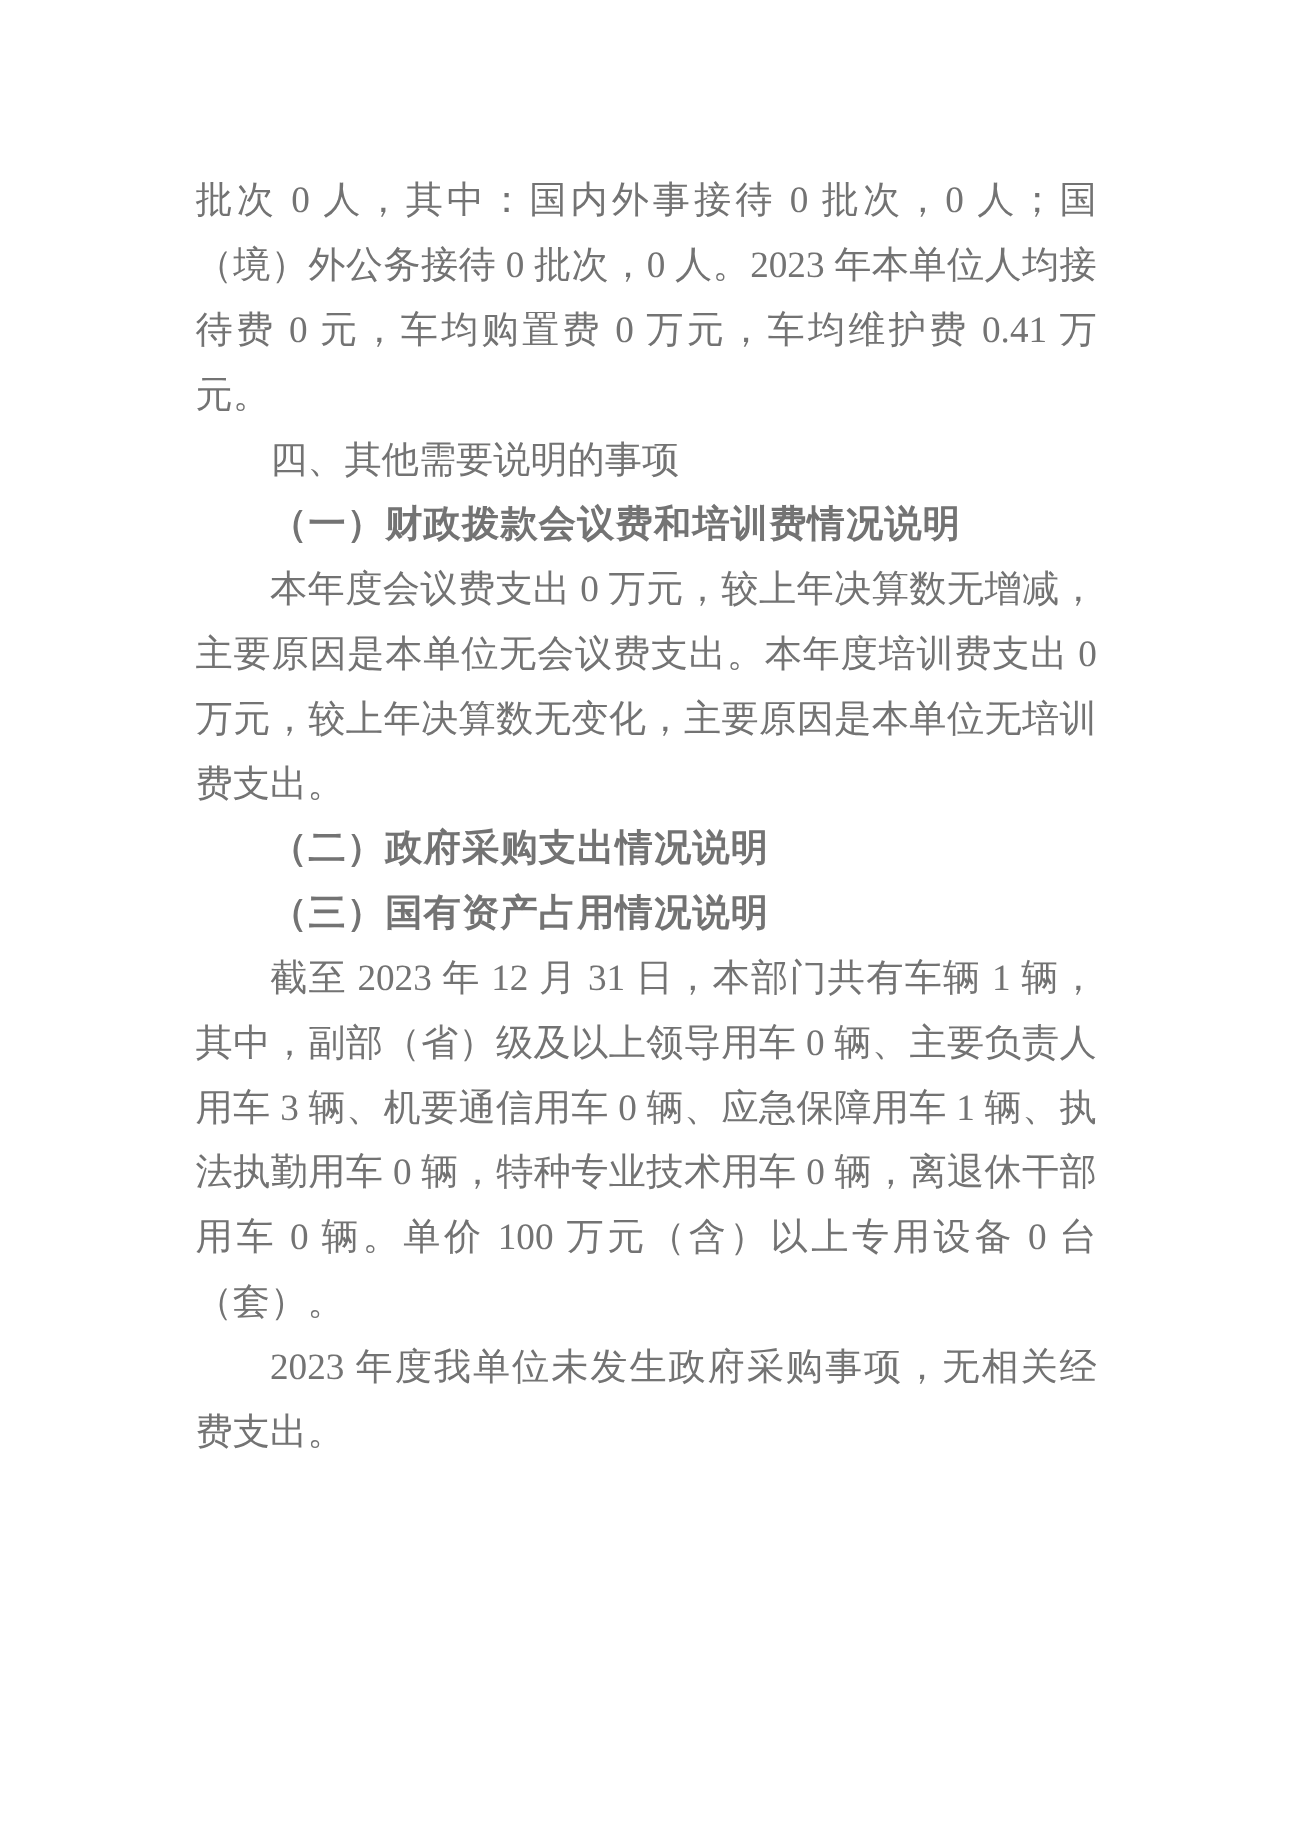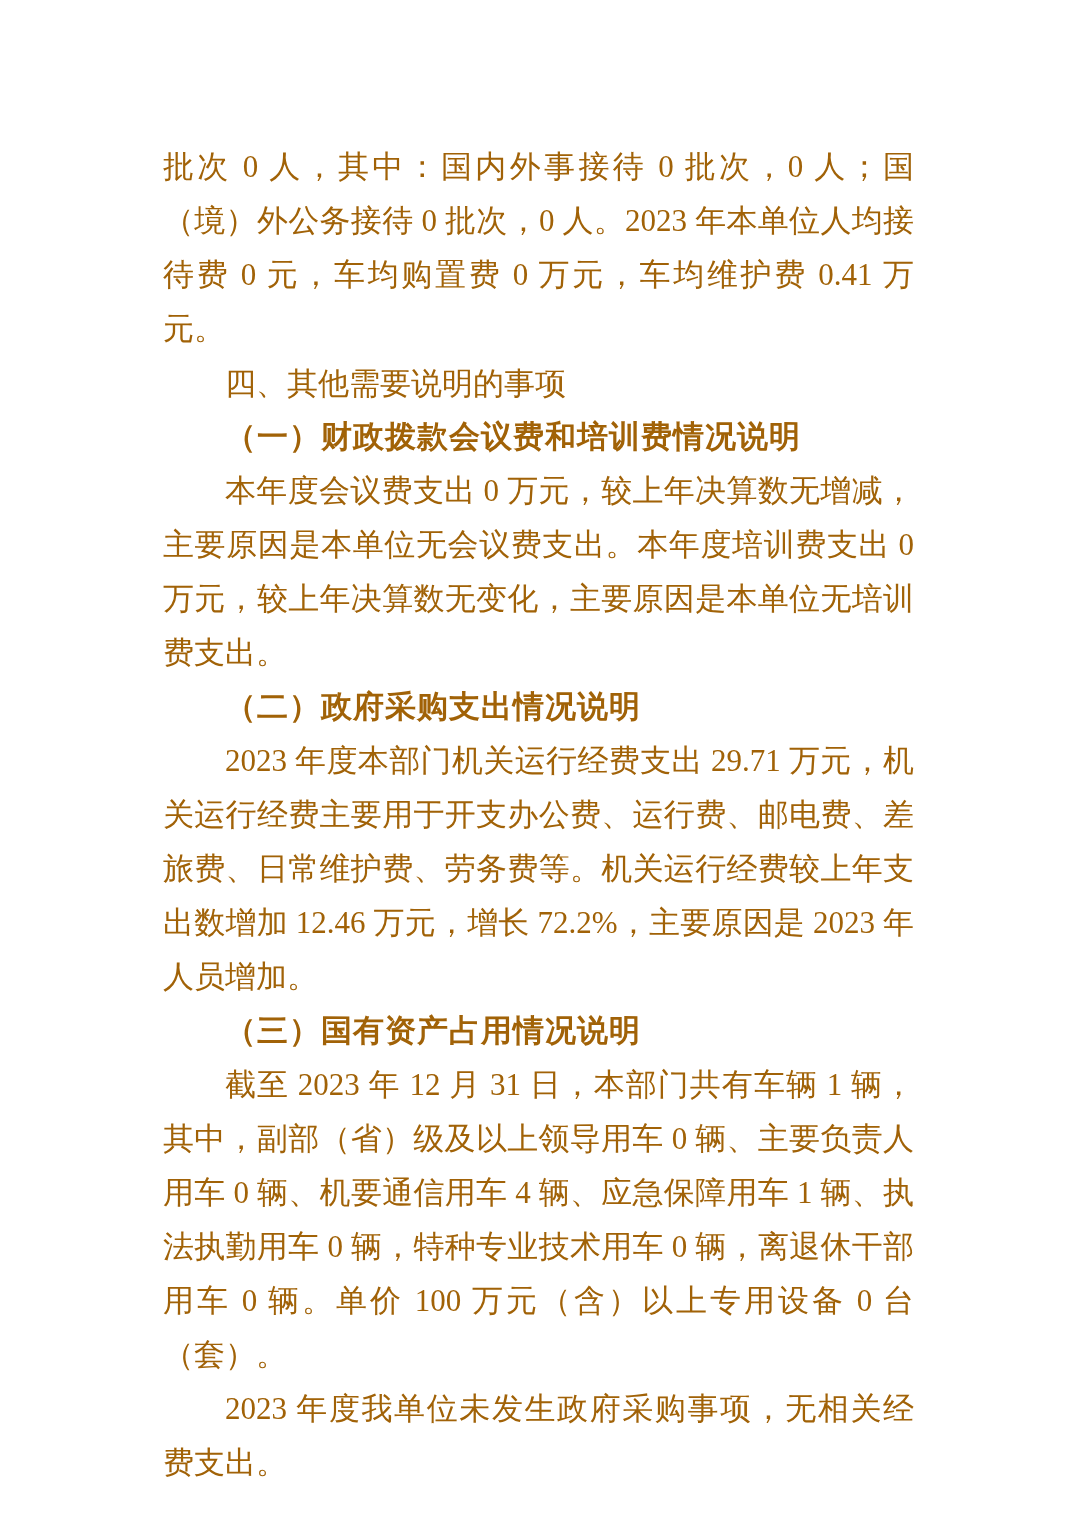--- a/index.html
+++ b/index.html
@@ -19,21 +19,21 @@
   .doc {
     width: 751px;
     color: #000000;
   }
   .doc p {
     margin: 0;
     padding: 0;
     font-size: 31px;
     line-height: 54px;
     font-family: "Liberation Serif", "DejaVu Serif", serif;
-    color: #a16207;
+    color: #737373;
     word-break: break-all;
   }
   .doc p.body {
     text-indent: 2em;
     text-align: justify;
   }
   .doc p.body-noindent {
     text-indent: 0;
     text-align: justify;
   }
@@ -54,18 +54,17 @@
 </head>
 <body>
 
 <div class="page">
   <div class="doc">
       <p class="body-noindent">批次 0 人，其中：国内外事接待 0 批次，0 人；国（境）外公务接待 0 批次，0 人。2023 年本单位人均接待费 0 元，车均购置费 0 万元，车均维护费 0.41 万元。</p>
       <p class="h1">四、其他需要说明的事项</p>
       <p class="h2">（一）财政拨款会议费和培训费情况说明</p>
       <p class="body">本年度会议费支出 0 万元，较上年决算数无增减，主要原因是本单位无会议费支出。本年度培训费支出 0 万元，较上年决算数无变化，主要原因是本单位无培训费支出。</p>
       <p class="h2">（二）政府采购支出情况说明</p>
-      <p class="body">2023 年度本部门机关运行经费支出 29.71 万元，机关运行经费主要用于开支办公费、运行费、邮电费、差旅费、日常维护费、劳务费等。机关运行经费较上年支出数增加 12.46 万元，增长 72.2%，主要原因是 2023 年人员增加。</p>
       <p class="h2">（三）国有资产占用情况说明</p>
-      <p class="body">截至 2023 年 12 月 31 日，本部门共有车辆 1 辆，其中，副部（省）级及以上领导用车 0 辆、主要负责人用车 0 辆、机要通信用车 4 辆、应急保障用车 1 辆、执法执勤用车 0 辆，特种专业技术用车 0 辆，离退休干部用车 0 辆。单价 100 万元（含）以上专用设备 0 台（套）。</p>
+      <p class="body">截至 2023 年 12 月 31 日，本部门共有车辆 1 辆，其中，副部（省）级及以上领导用车 0 辆、主要负责人用车 3 辆、机要通信用车 0 辆、应急保障用车 1 辆、执法执勤用车 0 辆，特种专业技术用车 0 辆，离退休干部用车 0 辆。单价 100 万元（含）以上专用设备 0 台（套）。</p>
       <p class="body">2023 年度我单位未发生政府采购事项，无相关经费支出。</p>
     </div>
 </div>
 
 </body></html>

